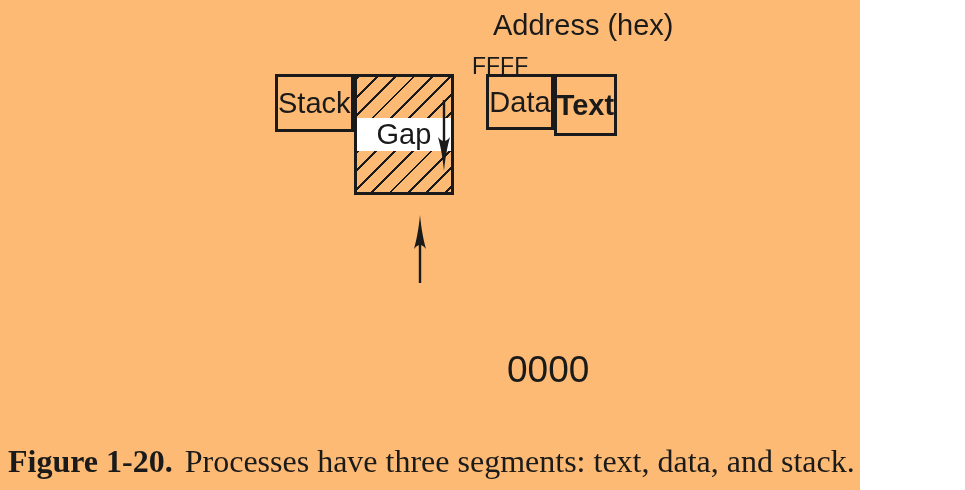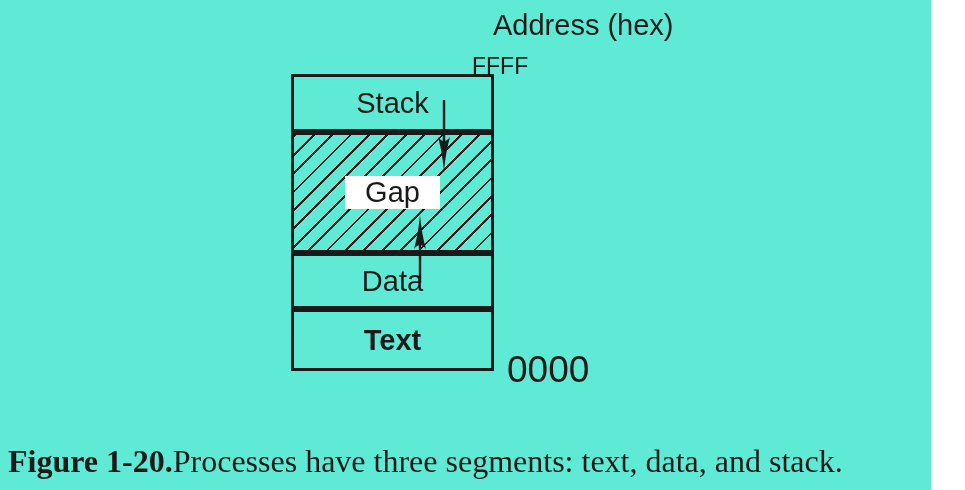--- a/index.html
+++ b/index.html
@@ -1,54 +1,54 @@
 <!DOCTYPE html>
 <html><head>
 <meta charset="utf-8">
 <style>
   html, body { margin: 0; padding: 0; }
   .canvas {
     position: relative;
-    width: 931px;
+    width: 860px;
     height: 490px;
-    background: #5eead4;
+    background: #fdba74;
     font-family: "Liberation Sans", sans-serif;
     color: #1a1a1a;
     overflow: hidden;
   }
 
   
   .memory-box {
     position: absolute;
-    left: 291px;
+    left: 275px;
     top: 74px;
     width: 203px;
     height: 297px;
     display: flex;
-    flex-direction: column;
+    flex-direction: row;
   }
   .segment {
     box-sizing: border-box;
     border: 3px solid #1a1a1a;
     display: flex;
     align-items: center;
     justify-content: center;
     font-size: 29px;
     line-height: 1;
   }
   .seg-stack { height: 58px; }
   .seg-gap {
     height: 121px;
     background: repeating-linear-gradient(
       135deg,
       #1a1a1a 0px, #1a1a1a 2px,
       transparent 2px, transparent 13px
     );
   }
-  .seg-data { height: 56px; }
+  .seg-data { height: 56px; margin-left: 32px; }
   .seg-text { height: 62px; font-weight: bold; }
   .gap-label {
     background: #ffffff;
     padding: 2px 20px;
   }
 
   
   .addr-title  { position: absolute; left: 493px; top: 9px;   font-size: 29px; }
   .addr-top    { position: absolute; left: 472px; top: 53px;  font-size: 23px; }
   .addr-bottom { position: absolute; left: 507px; top: 349px; font-size: 37px; }
@@ -60,21 +60,21 @@
   
   .caption {
     position: absolute;
     left: 8px;
     top: 443px;
     width: 950px;
     font-family: "Liberation Serif", serif;
     font-size: 32px;
     white-space: nowrap;
   }
-  .caption .fig-label { font-weight: bold; }
+  .caption .fig-label { font-weight: bold; margin-right: 12px; }
 </style>
 </head>
 <body>
 
 <div class="canvas">
 
   <div class="addr-title">Address (hex)</div>
   <div class="addr-top">FFFF</div>
   <div class="addr-bottom">0000</div>
 

